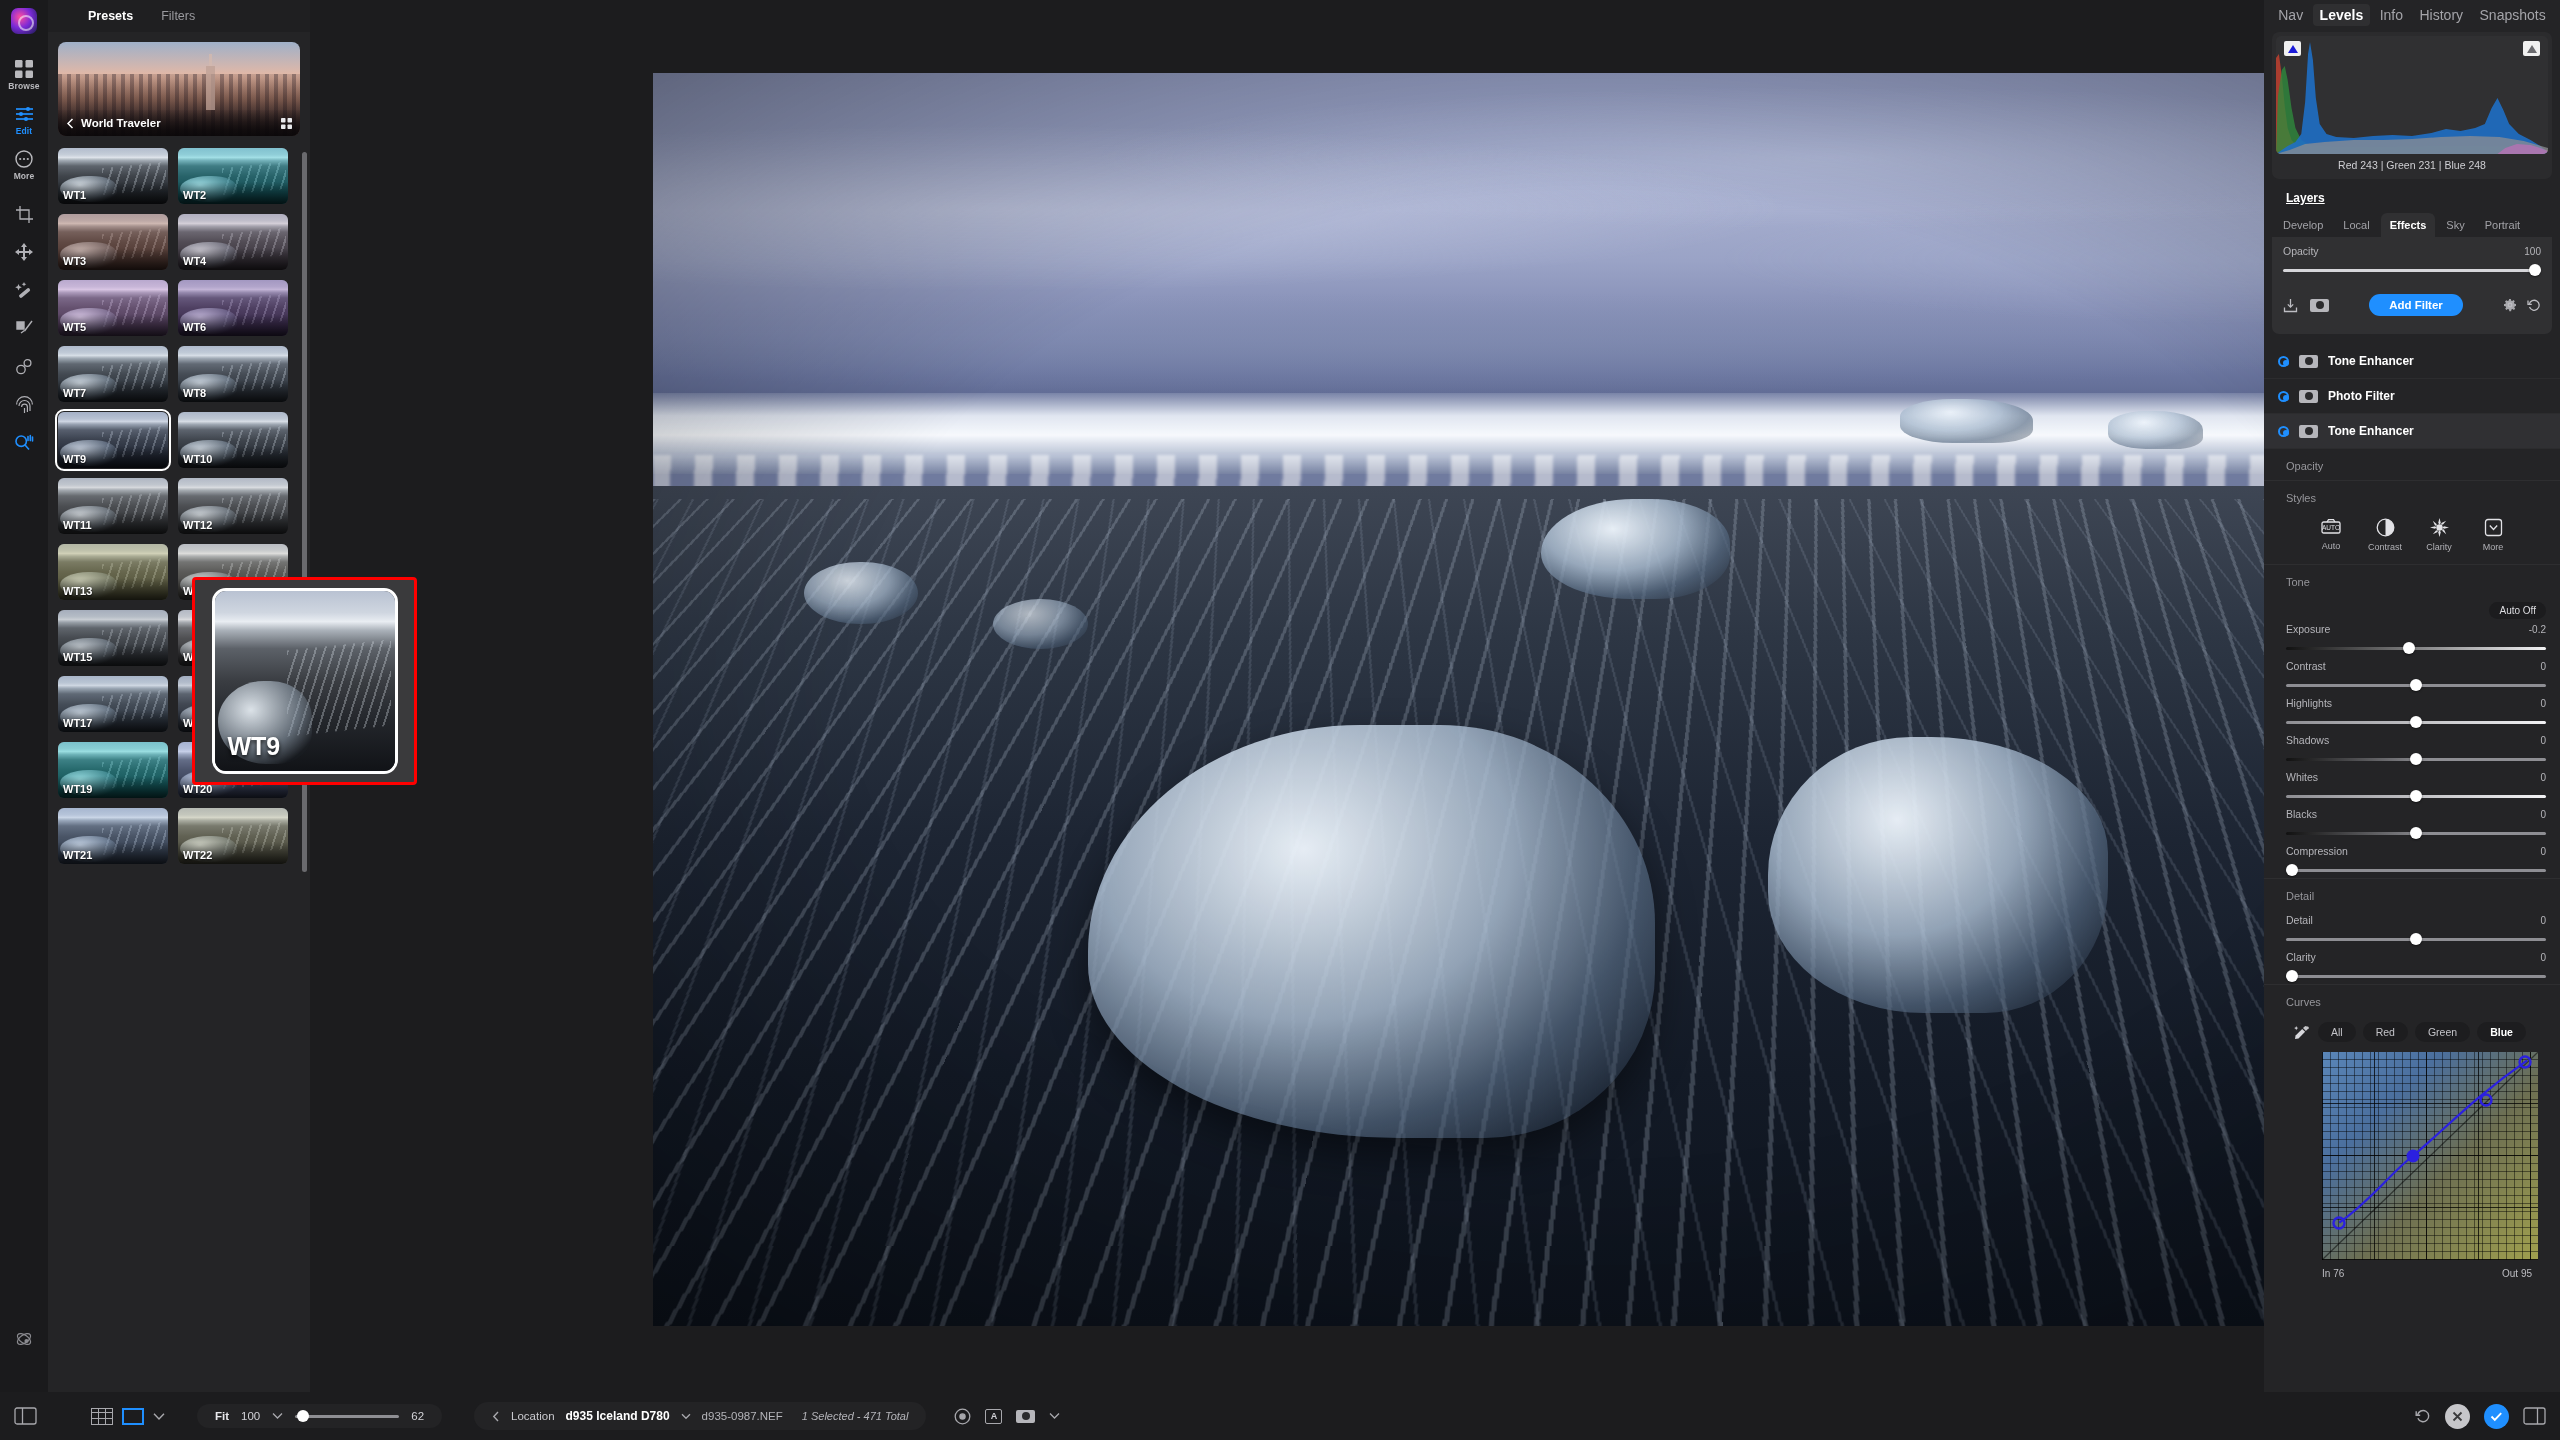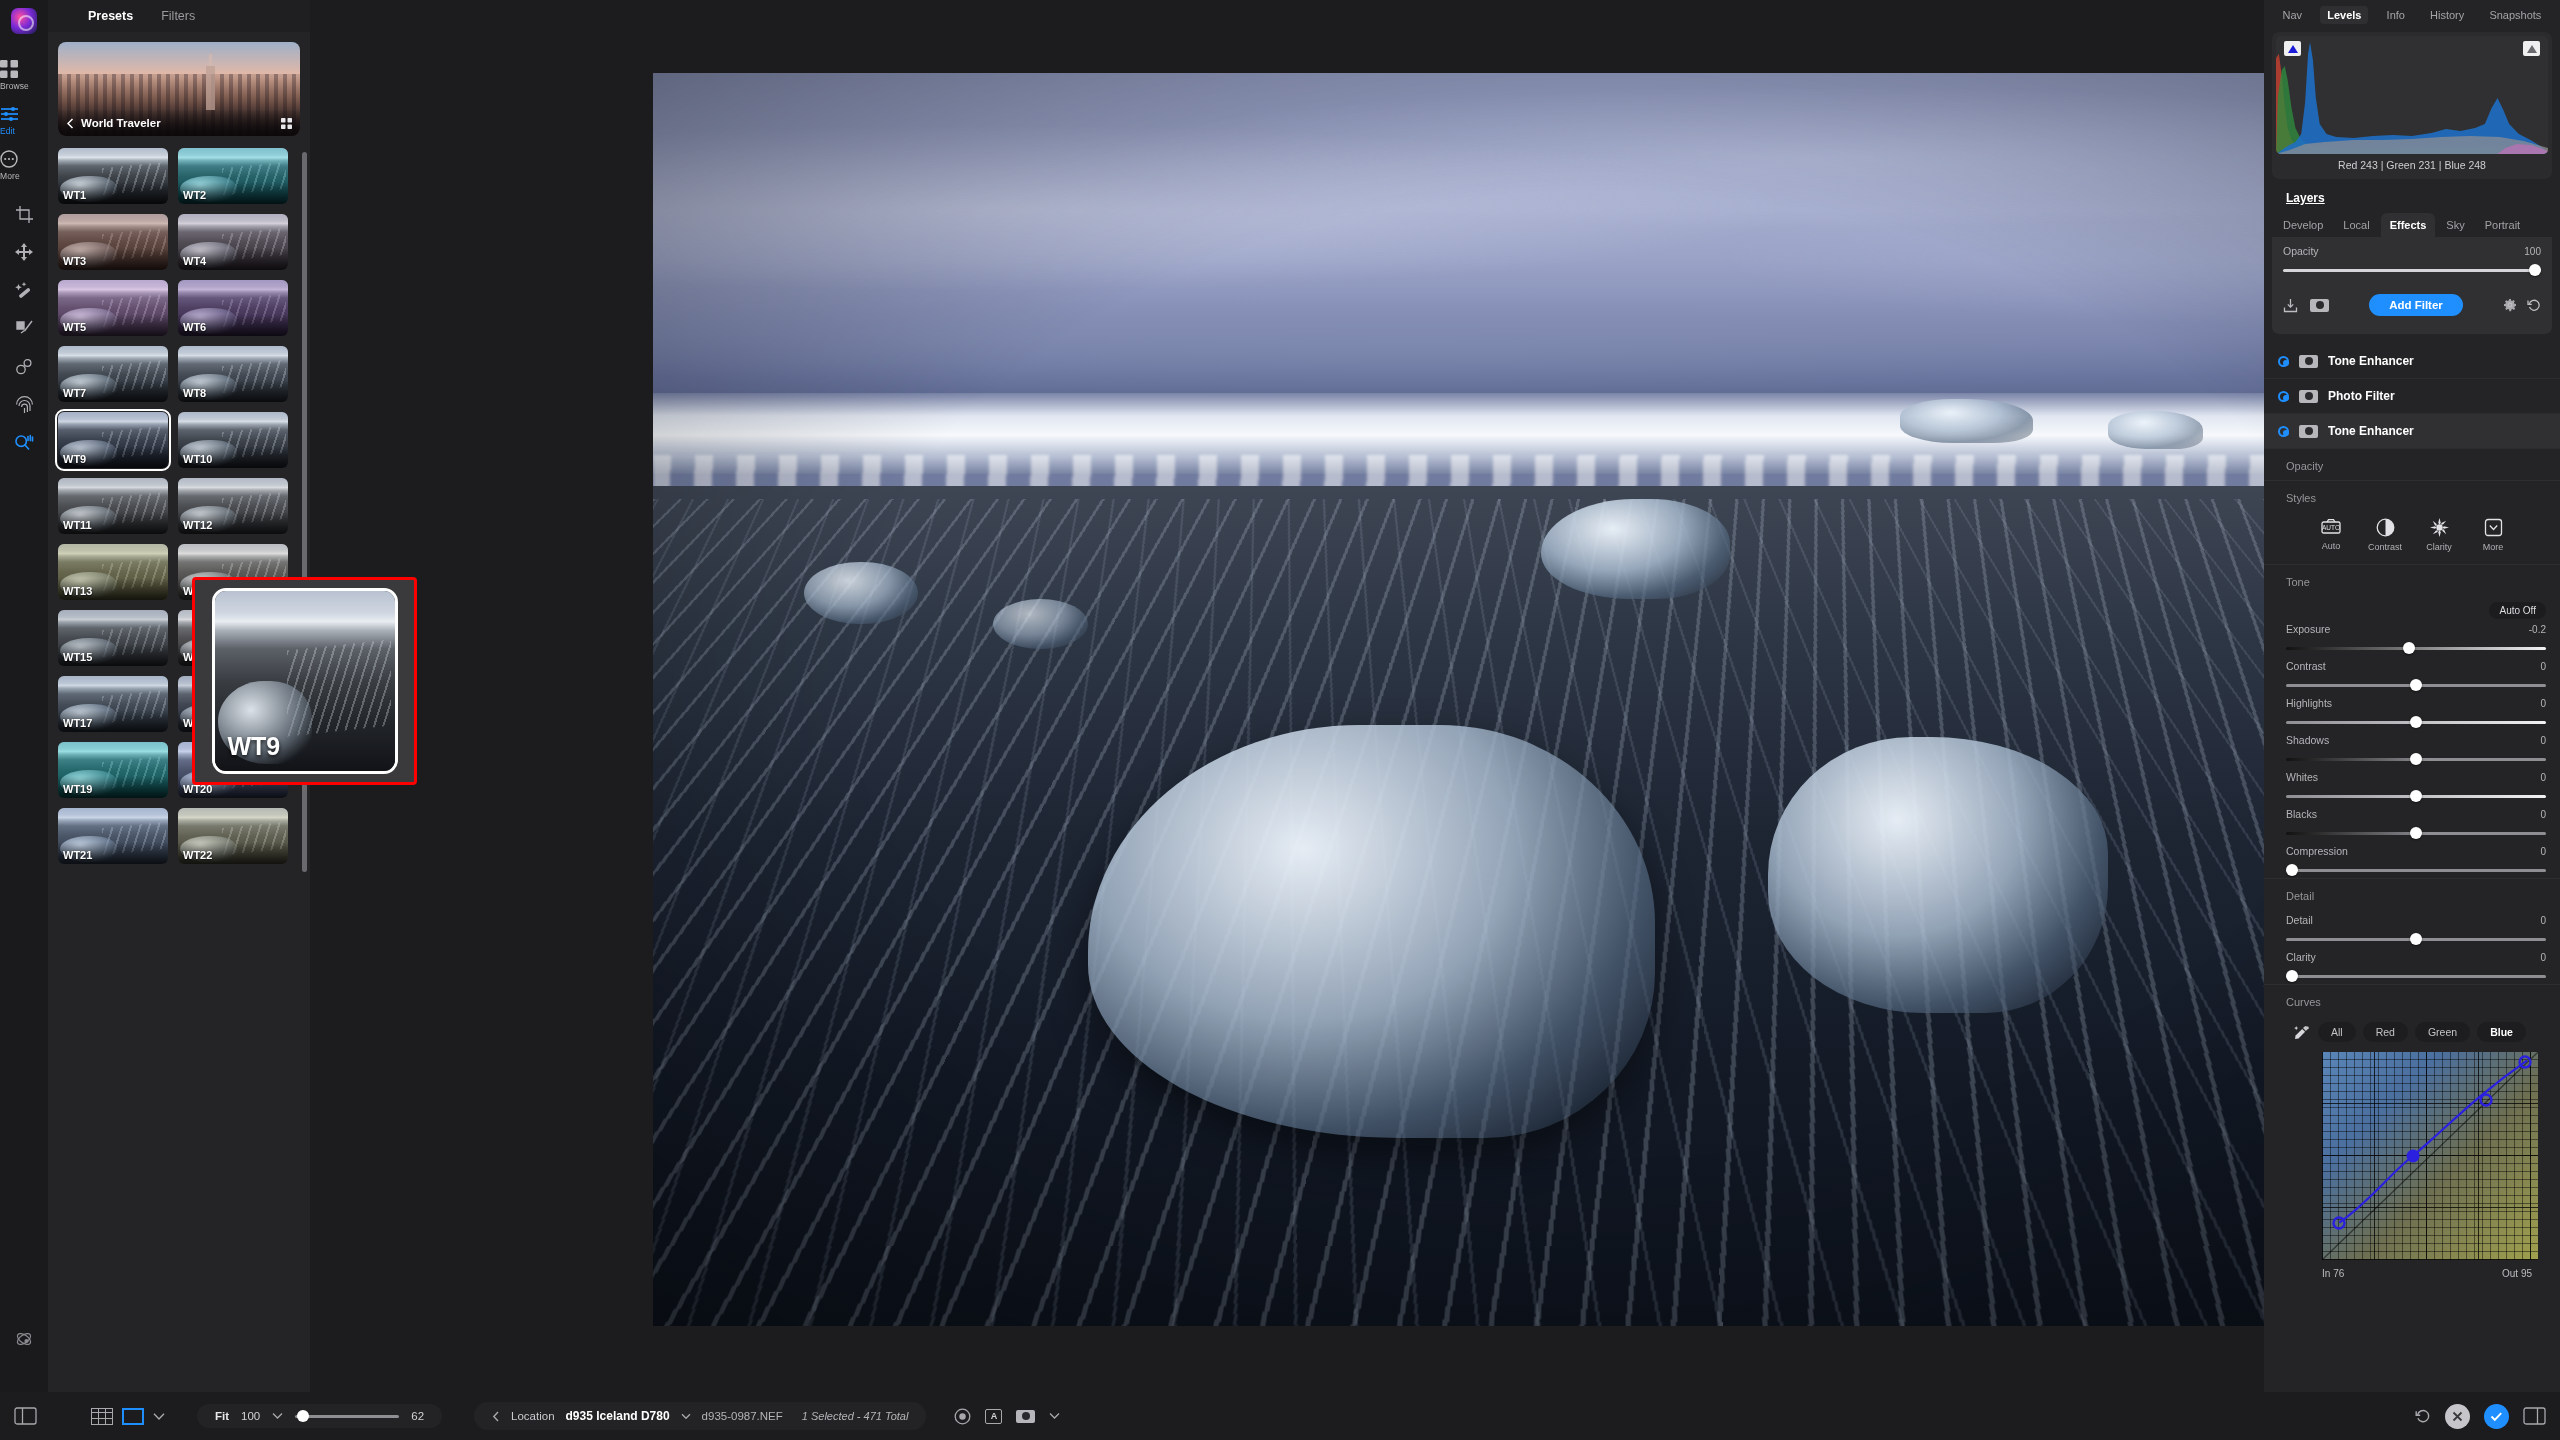--- a/index.html
+++ b/index.html
@@ -21,22 +21,22 @@
   .logo {
     width: 26px; height: 26px; border-radius: 7px; margin-bottom: 26px;
     background: radial-gradient(circle at 35% 35%, #ff4d9e 0%, #7a2ad8 45%, #1b1b4e 100%);
     position: relative;
   }
   .logo::after {
     content:""; position:absolute; left:7px; top:7px; width:12px; height:12px;
     border-radius:50%; border:2px solid rgba(255,255,255,.55);
   }
   .rail-item {
-    width: 48px; display: flex; flex-direction: column; 
-    margin-bottom: 14px; cursor: pointer; color: #b9b9bd;
+    width: 48px; display: flex; flex-direction: column; align-items: center;
+    margin-bottom: 14px; cursor: pointer; color: #b9b9bd; font-weight: bold;
   }
   .rail-item.active { color: #1f8fff; }
   .rail-label { font-size: 8.5px; margin-top: 3px; letter-spacing: .1px; }
   .rail-tool { width: 48px; height: 38px; display:flex; align-items:center; justify-content:center;
                color:#b0b0b5; cursor:pointer; }
   .rail-tool.active { color:#1f8fff; }
   .rail-bottom { position:absolute; bottom: 92px; left:0; width:48px; display:flex; justify-content:center; color:#8b8b90; }
 
   
   .presets {
@@ -224,21 +224,21 @@
     text-shadow: 0 2px 4px rgba(0,0,0,.85); z-index:3;
   }
 
   
   .right {
     width: 296px; flex: 0 0 296px; height: 1440px; background: #242426;
     position: relative; display:flex; flex-direction:column;
   }
   .right-tabs { height: 30px; display:flex; align-items:center; justify-content:space-around;
                 padding: 0 6px; flex:0 0 30px;}
-  .rtab { font-size: 11px; color:#a4a4a9; cursor:pointer; padding: 3px 7px; border-radius:4px; }
+  .rtab { font-size: 14px; color:#a4a4a9; cursor:pointer; padding: 3px 7px; border-radius:4px; }
   .rtab.active { color:#fff; font-weight:bold; background:#2f2f31; }
 
   .hist-card { margin: 2px 8px 0 8px; background:#2b2b2d; border-radius: 7px; padding: 4px; }
   .hist { position:relative; height: 118px; border-radius:5px; overflow:hidden; background:#303032; }
   .hist svg { position:absolute; inset:0; width:100%; height:100%; }
   .hist-handle {
     position:absolute; top: 5px; width: 17px; height: 15px; background:#f0f0f0; border-radius:2px;
     display:flex; align-items:center; justify-content:center; cursor:pointer;
   }
   .tri { width:0; height:0; border-left:5px solid transparent; border-right:5px solid transparent; }

